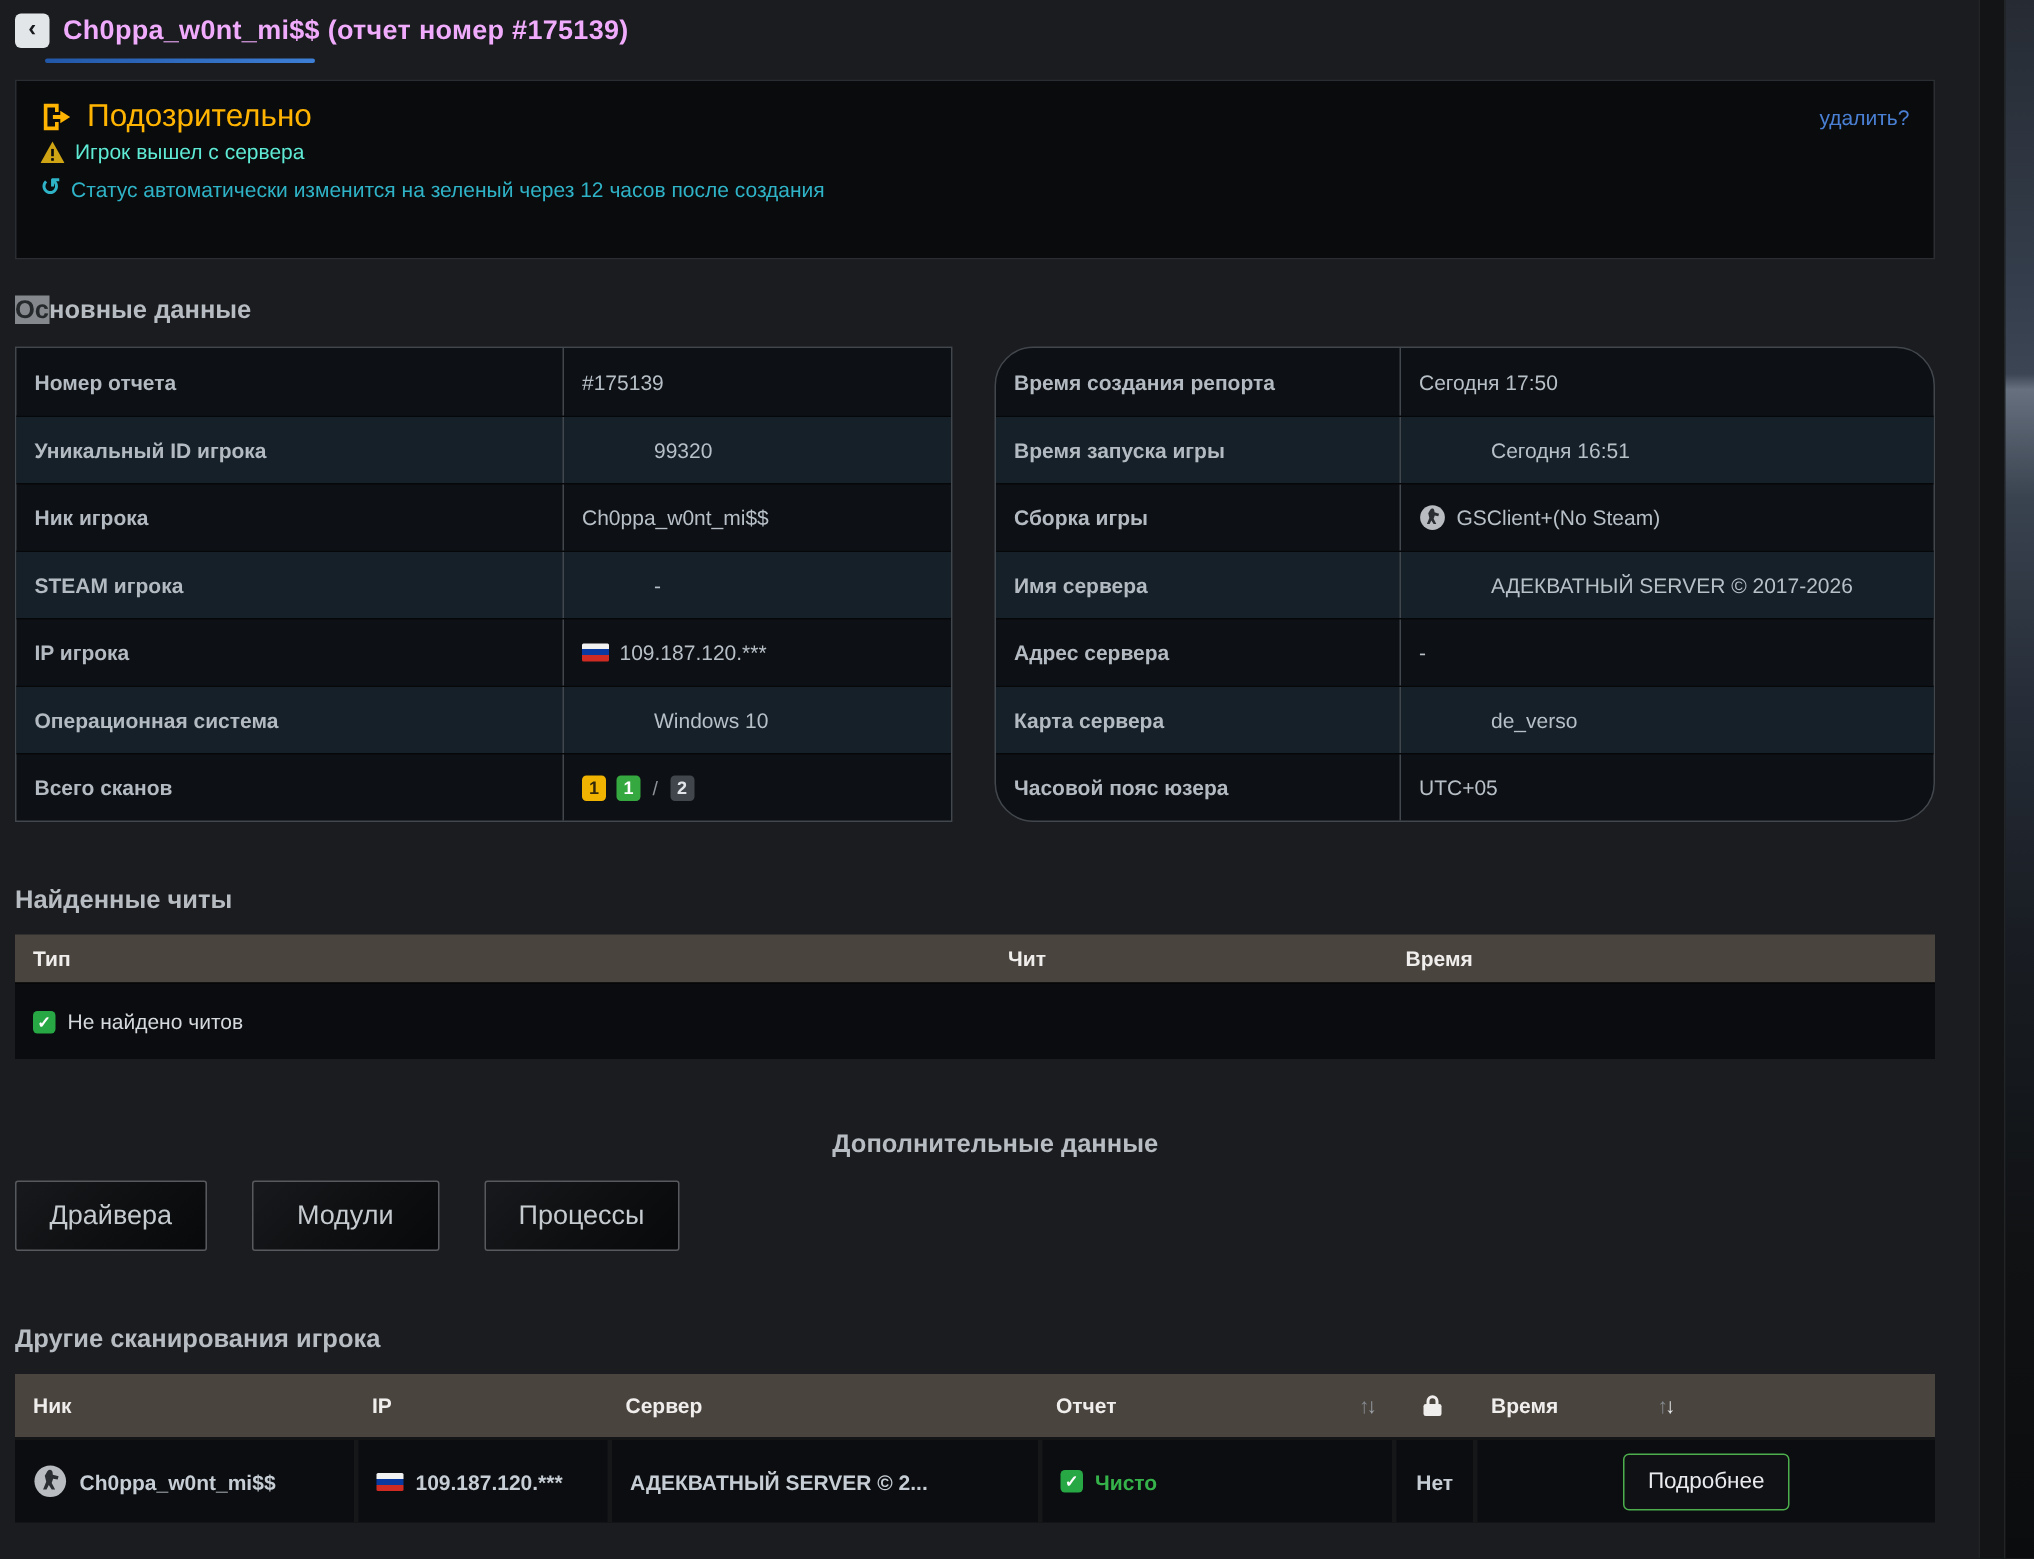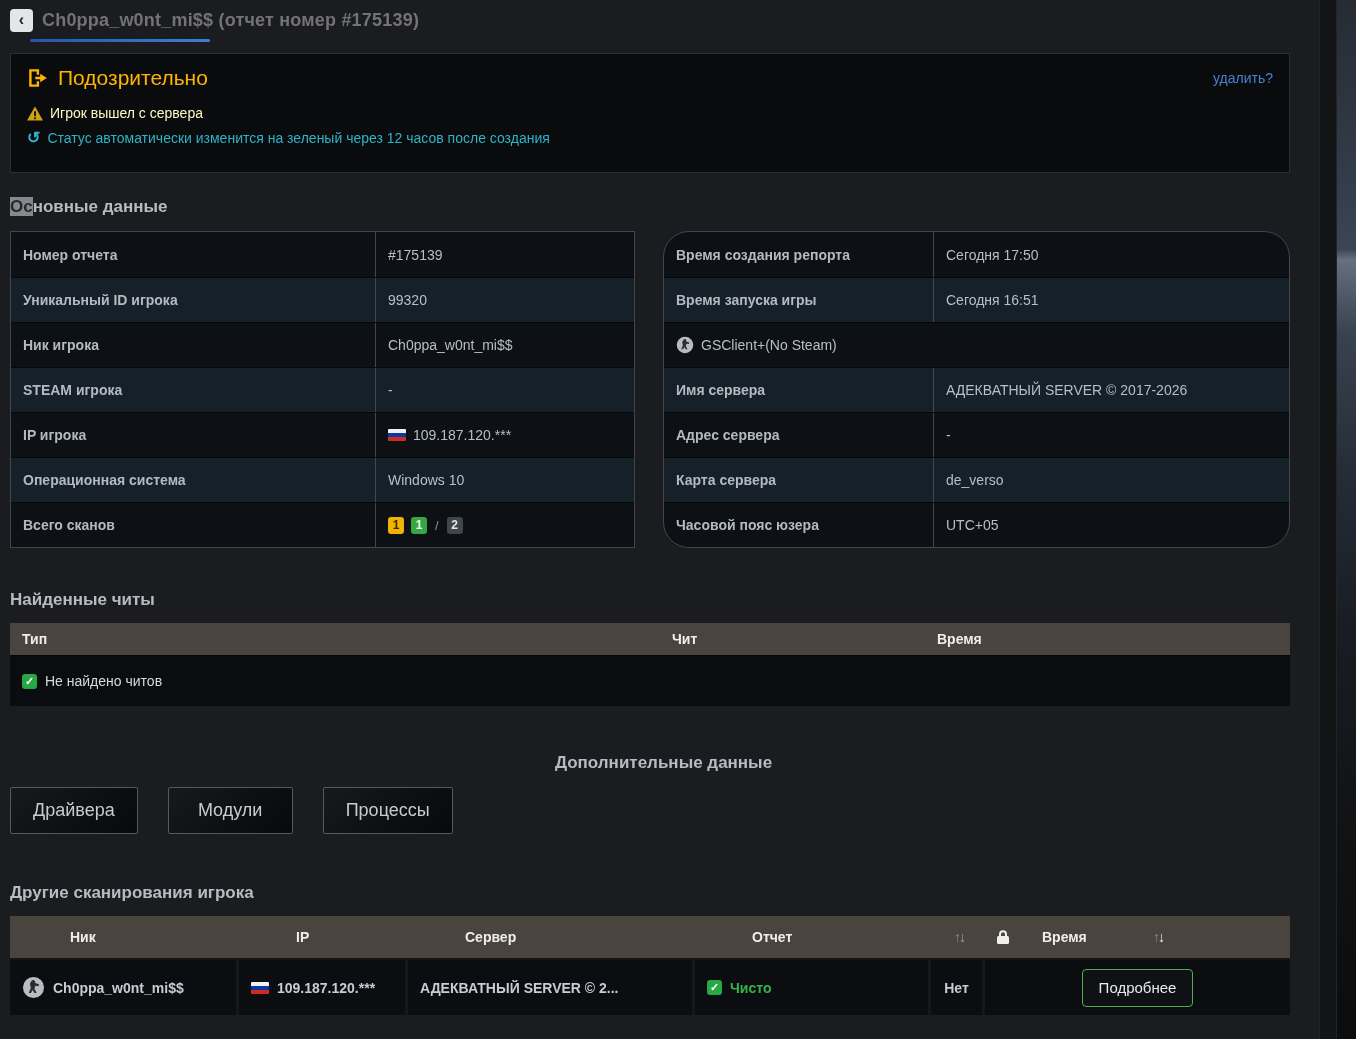--- a/index.html
+++ b/index.html
@@ -13,56 +13,56 @@
   .content { position:absolute; left:0; top:0; width:1317px; }
 
   
   .page-header { display:flex; align-items:center; gap:9px; padding:9px 0 0 10px; }
   .back-btn {
     width:23px; height:23px; border:none; border-radius:4px;
     background:#e3e6e9; color:#17191c; font-size:16px; font-weight:bold;
     display:flex; align-items:center; justify-content:center; cursor:pointer;
     line-height:1; padding-bottom:2px;
   }
-  .page-title { font-size:18px; font-weight:bold; color:#737373; letter-spacing:.2px; }
+  .page-title { font-size:18px; font-weight:bold; color:#f0abfc; letter-spacing:.2px; }
   .title-underline {
     margin:7px 0 0 30px; width:180px; height:3px; border-radius:2px;
     background:linear-gradient(90deg,#2257a8,#3d7fd6);
   }
 
   
   .status-panel {
     margin:11px 10px 0 10px; width:1280px; height:120px;
     background:#0a0b0d; border:1px solid #2a2d31; padding:12px 16px;
   }
   .status-top { display:flex; justify-content:space-between; align-items:flex-start; }
   .status-title-wrap { display:flex; align-items:center; gap:9px; }
   .status-title { font-size:21px; color:#ffb401; }
   .delete-link { font-size:14px; color:#4a80d4; text-decoration:none; cursor:pointer; margin-top:4px; }
   .status-line { display:flex; align-items:center; gap:7px; font-size:14px; }
-  .status-line.warn { margin-top:15px; color:#fef9c3; }
+  .status-line.warn { margin-top:3px; color:#5eead4; }
   .status-line.info { margin-top:9px; color:#2fb3c7; }
   .history-glyph { font-size:16px; font-weight:bold; line-height:1; }
 
   
   .sec-heading { font-size:17px; font-weight:bold; color:#b7bcc2; margin-left:10px; }
   .h-main   { margin-top:24px; }
   .h-cheats { margin-top:42px; }
   .h-extra  { margin-top:47px;text-align:center; }
   .h-scans  { margin-top:49px; }
   .sel-hl { background:#85898d; color:#26292c; }
 
   
   .tables-row { display:flex; margin:14px 10px 0 10px; gap:28px; }
   .kv-table { border:1px solid #42474d; background:#0d1014; }
   .kv-table.lt { width:625px; }
   .kv-table.rt { width:627px;border-radius:26px; }
   .kv-row { display:flex; height:45px; }
   .kv-row + .kv-row { border-top:1px solid #060708; }
-  .kv-row.alt { background:#152028; }
+  .kv-row.alt { background:#152028;gap:48px; }
   .kv-row .k {
     font-weight:bold; color:#b3bac1; font-size:14px;
     display:flex; align-items:center; padding-left:12px;
     border-right:1px solid #42474d;
   }
   .kv-table.lt .k { width:365px; }
   .kv-table.rt .k { width:270px; }
   .kv-row .v {
     flex:1; display:flex; align-items:center; gap:7px;
     padding-left:12px; font-size:14px; color:#b7bfc7;
@@ -95,21 +95,21 @@
   .btn-row { display:flex; gap:30px; margin:14px 10px 0 10px; }
   .big-btn {
     min-width:125px; height:47px; padding:0 22px;
     background:linear-gradient(135deg,#17191c 0%,#0d0f11 55%,#08090b 100%);
     border:1px solid #56595d; border-radius:2px;
     color:#c6cbd0; font-size:18px; cursor:pointer; font-family:inherit;
   }
 
   
   .scans-table { margin:13px 10px 0 10px; width:1280px; }
-  .scans-head { display:flex; height:42px; background:#4a443e; align-items:center;padding-left:48px; }
+  .scans-head { display:flex; height:42px; background:#4a443e; align-items:center; }
   .scans-head .hc { display:flex; align-items:center; font-size:14px; font-weight:bold; color:#f0eeec; padding:0 12px; }
   .scans-body { display:flex; height:57px; background:#0b0d10; border-top:2px solid #131517; }
   .scans-body .bc { display:flex; align-items:center; gap:8px; padding:0 12px; font-size:14px; font-weight:bold; color:#c6cdd4; }
   .scans-body .bc + .bc { border-left:3px solid #151719; }
   .w-nick{width:226px;} .w-ip{width:169px;} .w-srv{width:287px;}
   .w-rep{width:236px;} .w-lock{width:54px;} .w-time{width:145px;} .w-act{flex:1;}
   .hc.w-rep { justify-content:space-between; }
   .hc.w-lock { justify-content:center; padding:0; }
   .hc.w-time { justify-content:space-between; }
   .bc.w-lock { justify-content:center; padding:0; }
@@ -218,20 +218,21 @@
     <div class="kv-table rt">
       <div class="kv-row">
         <div class="k">Время создания репорта</div>
         <div class="v">Сегодня 17:50</div>
       </div>
       <div class="kv-row alt">
         <div class="k">Время запуска игры</div>
         <div class="v">Сегодня 16:51</div>
       </div>
       <div class="kv-row">
+        <div class="k">Сборка игры</div>
         <div class="v">
           <svg class="avatar" width="18" height="18" viewBox="0 0 24 24">
             <circle cx="12" cy="12" r="11" fill="#b9bdc1"></circle>
             <path d="M10 5c1.4-1.6 3.4-1 3.6.8l.2 1.6 4 1.2-.6 2.2-3.2-.6-1 3 2.4 4.6h-2.4l-2-3.2-1.6 3.2H7l2.2-5.4-1-4.2z" fill="#2b2f33"></path>
           </svg>
           <span>GSClient+(No Steam)</span>
         </div>
       </div>
       <div class="kv-row alt">
         <div class="k">Имя сервера</div>

